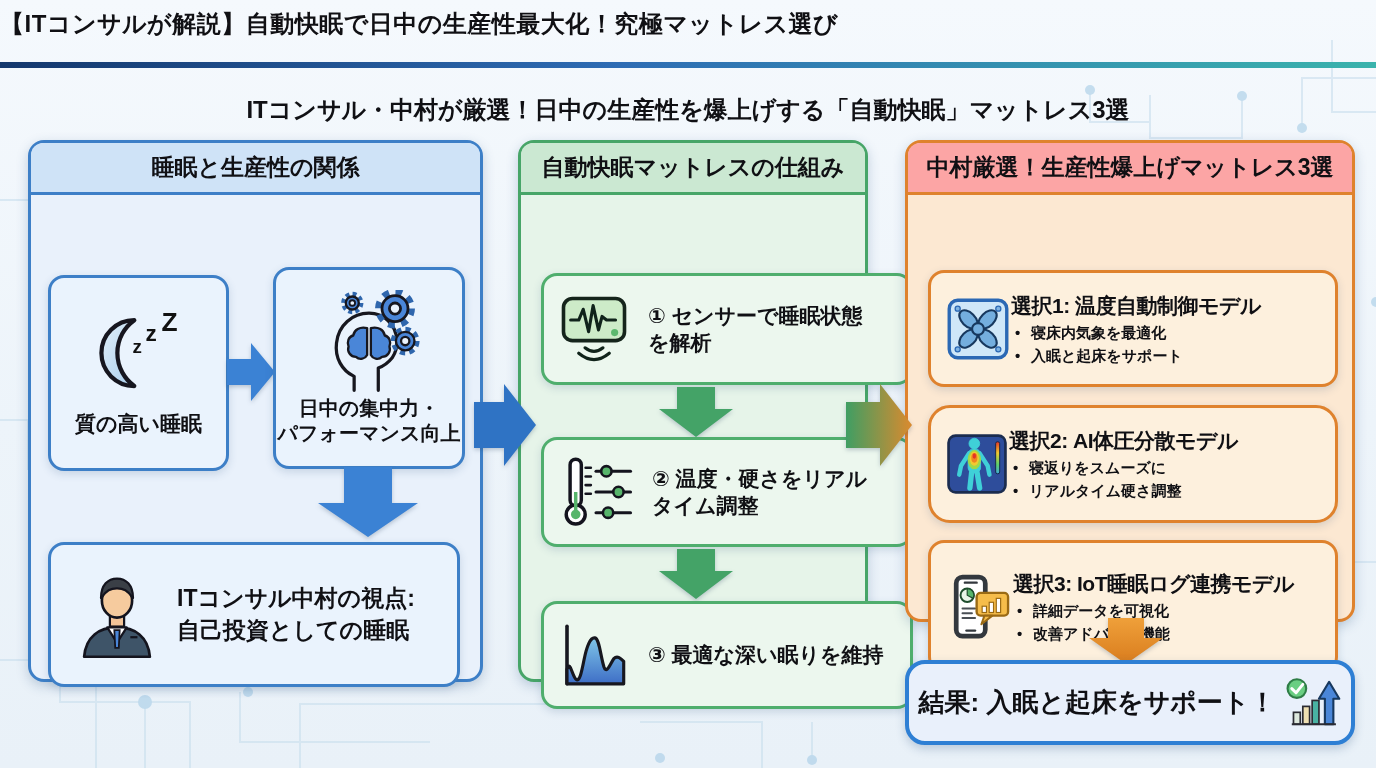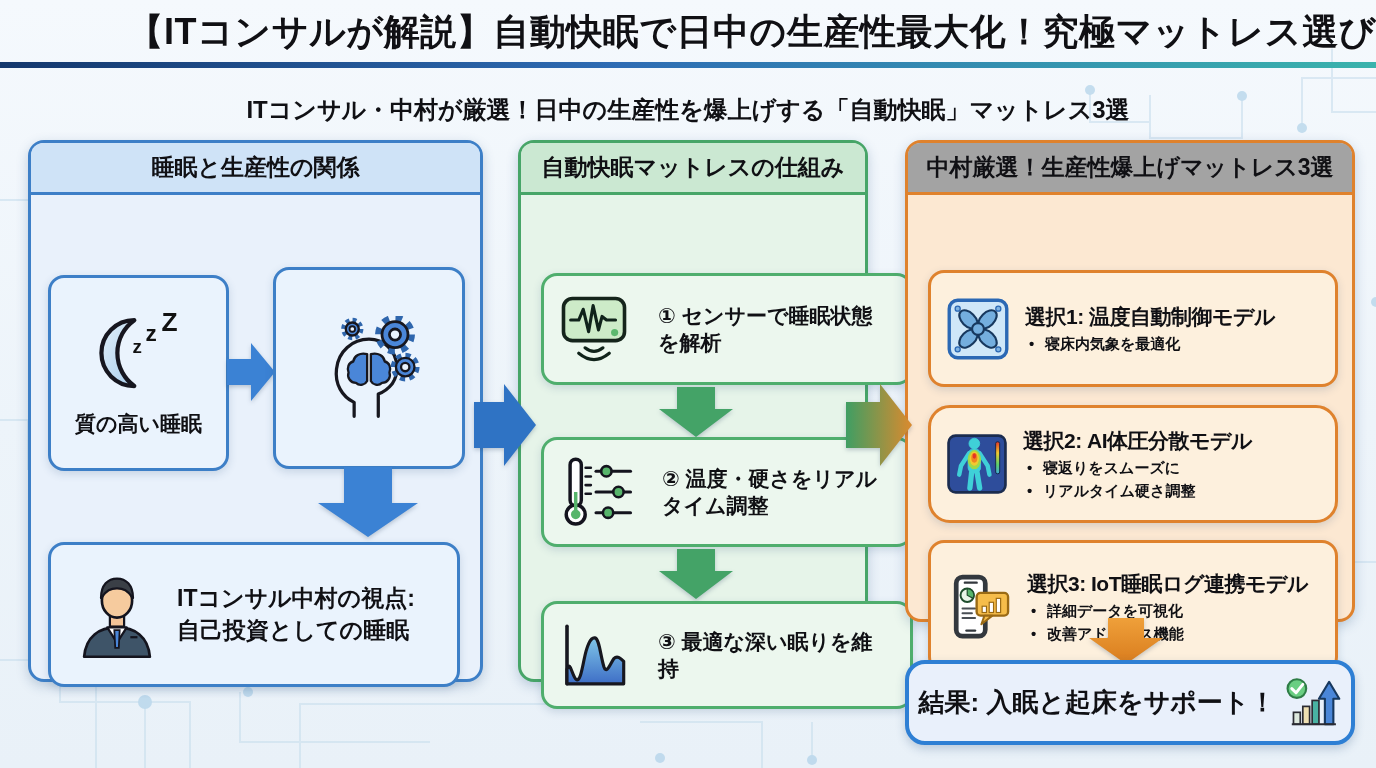--- a/index.html
+++ b/index.html
@@ -4,61 +4,61 @@
 <style>
   html,body{margin:0;padding:0;}
   *{box-sizing:border-box;}
   body{font-family:"Liberation Sans","DejaVu Sans",sans-serif;color:#101014;}
   #stage{position:relative;width:1376px;height:768px;overflow:hidden;
     background:linear-gradient(180deg,#f5f9fd 0%,#edf4fa 55%,#e9f1f8 100%);}
   #bg-circuit{position:absolute;inset:0;z-index:0;opacity:.6;}
   .layer{position:absolute;z-index:1;}
 
   
-  #page-title{left:0;top:8px;width:100%;text-align:right;font-size:36px;font-weight:700;
+  #page-title{left:0;top:8px;width:100%;text-align:left;font-size:24px;font-weight:700;
     letter-spacing:.5px;text-shadow:0 1px 0 rgba(255,255,255,.6);}
   #title-divider{left:0;top:62px;width:100%;height:6px;
     background:linear-gradient(90deg,#14386d 0%,#2e6cb4 45%,#3ab3ac 100%);}
   #page-subtitle{left:0;top:94px;width:100%;text-align:center;font-size:24px;font-weight:700;}
 
   
   .panel{position:absolute;border-radius:16px;border:3px solid;box-shadow:0 4px 12px rgba(45,85,130,.25);}
   .panel-header{height:52px;display:flex;align-items:center;justify-content:center;
     font-size:23px;font-weight:700;border-bottom:3px solid;border-radius:12px 12px 0 0;}
   .panel-body{position:absolute;left:0;right:0;top:52px;bottom:0;border-radius:0 0 13px 13px;}
   #panel-left{left:28px;top:140px;width:455px;height:542px;border-color:#3d7fc7;background:#e9f1fb;}
   #panel-left .panel-header{background:#cfe3f7;border-color:#3d7fc7;}
   #panel-mid{left:518px;top:140px;width:350px;height:542px;border-color:#47a568;background:#e6f4e9;}
   #panel-mid .panel-header{background:#cbe8d2;border-color:#47a568;}
   #panel-right{left:905px;top:140px;width:450px;height:482px;border-color:#df822d;background:#fce8d2;}
-  #panel-right .panel-header{background:#a3a3a3;border-color:#df822d;}
+  #panel-right .panel-header{background:#fca5a5;border-color:#df822d;}
 
   
   .card{position:absolute;border-radius:16px;border:3px solid;box-shadow:0 3px 8px rgba(45,85,130,.18);}
   .card.blue{border-color:#3d7fc7;background:#eaf3fd;}
   .card.green{border-color:#4fae6d;background:#ecf7ee;}
   .card.orange{border-color:#df822d;background:#fdf0dd;}
 
   #card-sleep{left:17px;top:80px;width:181px;height:196px;display:flex;flex-direction:column;
     align-items:center;justify-content:center;gap:8px;}
   #card-sleep .lbl{font-size:21px;font-weight:700;}
   #card-focus{left:242px;top:72px;width:192px;height:202px;display:flex;flex-direction:column;
     align-items:center;justify-content:center;gap:2px;}
   #card-focus .lbl{font-size:20px;font-weight:700;text-align:center;line-height:1.25;}
   #card-view{left:17px;top:347px;width:412px;height:145px;display:flex;align-items:center;
     gap:20px;padding:0 34px 0 26px;}
   #card-view .txt{font-size:23px;font-weight:700;line-height:1.35;}
 
-  .step-card{left:20px;width:372px;display:flex;align-items:center;gap:28px;padding:0 26px 0 14px;}
+  .step-card{left:20px;width:372px;display:flex;align-items:center;gap:18px;padding:0 26px 0 14px;}
   #step-1{top:78px;height:112px;}
   #step-2{top:242px;height:110px;justify-content:flex-end;}
   #step-3{top:406px;height:108px;}
   .step-card .lbl{font-size:21px;font-weight:700;line-height:1.3;}
 
-  .opt-card{left:20px;width:410px;display:flex;align-items:center;gap:14px;padding:0 8px 0 14px;}
+  .opt-card{left:20px;width:410px;display:flex;align-items:center;padding:0 8px 0 14px;}
   #opt-1{top:75px;height:117px;}
   #opt-2{top:210px;height:118px;border-radius:22px;}
   #opt-3{top:345px;height:133px;}
   .opt-title{font-size:21px;font-weight:700;letter-spacing:-.5px;}
   .bullet{font-size:15px;font-weight:700;position:relative;padding-left:20px;margin-top:4px;line-height:1.25;}
   .bullet::before{content:"•";position:absolute;left:4px;}
 
   
   #result-box{left:905px;top:660px;width:450px;height:85px;border:4px solid #2e7fd4;border-radius:20px;
     background:#e9f0fb;display:flex;align-items:center;justify-content:center;gap:10px;
@@ -150,20 +150,24 @@
             <circle cx="84" cy="20" r="14" fill="#4a86d8" stroke="#17171f" stroke-width="3"></circle>
             <circle cx="84" cy="20" r="6" fill="#eaf3fd" stroke="#17171f" stroke-width="3"></circle>
           </g>
 
           <g>
             <circle cx="95" cy="55" r="12" fill="none" stroke="#2f66ad" stroke-width="7" stroke-dasharray="5.2 4.2"></circle>
             <circle cx="95" cy="55" r="10" fill="#4a86d8" stroke="#17171f" stroke-width="2.5"></circle>
             <circle cx="95" cy="55" r="4.5" fill="#eaf3fd" stroke="#17171f" stroke-width="2.5"></circle>
           </g>
         </svg>
+        <div class="lbl">
+          <div>日中の集中力・</div>
+          <div>パフォーマンス向上</div>
+        </div>
       </div>
 
       <svg class="arrow" style="left:287px;top:272px;" width="100" height="70">
         <polygon points="26,0 74,0 74,36 100,36 50,70 0,36 26,36" fill="#3b82d4"></polygon>
       </svg>
 
       <div class="card blue" id="card-view">
         <svg class="icon" viewBox="0 0 90 98" width="80" height="88">
           <path d="M8,96 C10,73 25,63 45,63 C65,63 80,73 82,96 Z" fill="#3e5468" stroke="#14141e" stroke-width="3" stroke-linejoin="round"></path>
           <rect x="37" y="48" width="16" height="14" fill="#f3c498" stroke="#14141e" stroke-width="2.5"></rect>
@@ -277,20 +281,21 @@
             <ellipse cx="39" cy="23" rx="8" ry="13" transform="rotate(45 39 39)"></ellipse>
             <ellipse cx="39" cy="23" rx="8" ry="13" transform="rotate(135 39 39)"></ellipse>
             <ellipse cx="39" cy="23" rx="8" ry="13" transform="rotate(225 39 39)"></ellipse>
             <ellipse cx="39" cy="23" rx="8" ry="13" transform="rotate(315 39 39)"></ellipse>
             <circle cx="39" cy="39" r="7"></circle>
           </g>
         </svg>
         <div>
           <div class="opt-title">選択1: 温度自動制御モデル</div>
           <div class="bullet">寝床内気象を最適化</div>
+          <div class="bullet">入眠と起床をサポート</div>
         </div>
       </div>
 
       <div class="card orange opt-card" id="opt-2">
         <svg class="icon" viewBox="0 0 72 72" width="64" height="64">
           <defs>
               <linearGradient id="scaleG" x1="0" y1="0" x2="0" y2="1">
             <stop offset="0" stop-color="#e43524"></stop>
                 <stop offset="0.35" stop-color="#f2c930"></stop>
             <stop offset="0.7" stop-color="#5fd06a"></stop>

